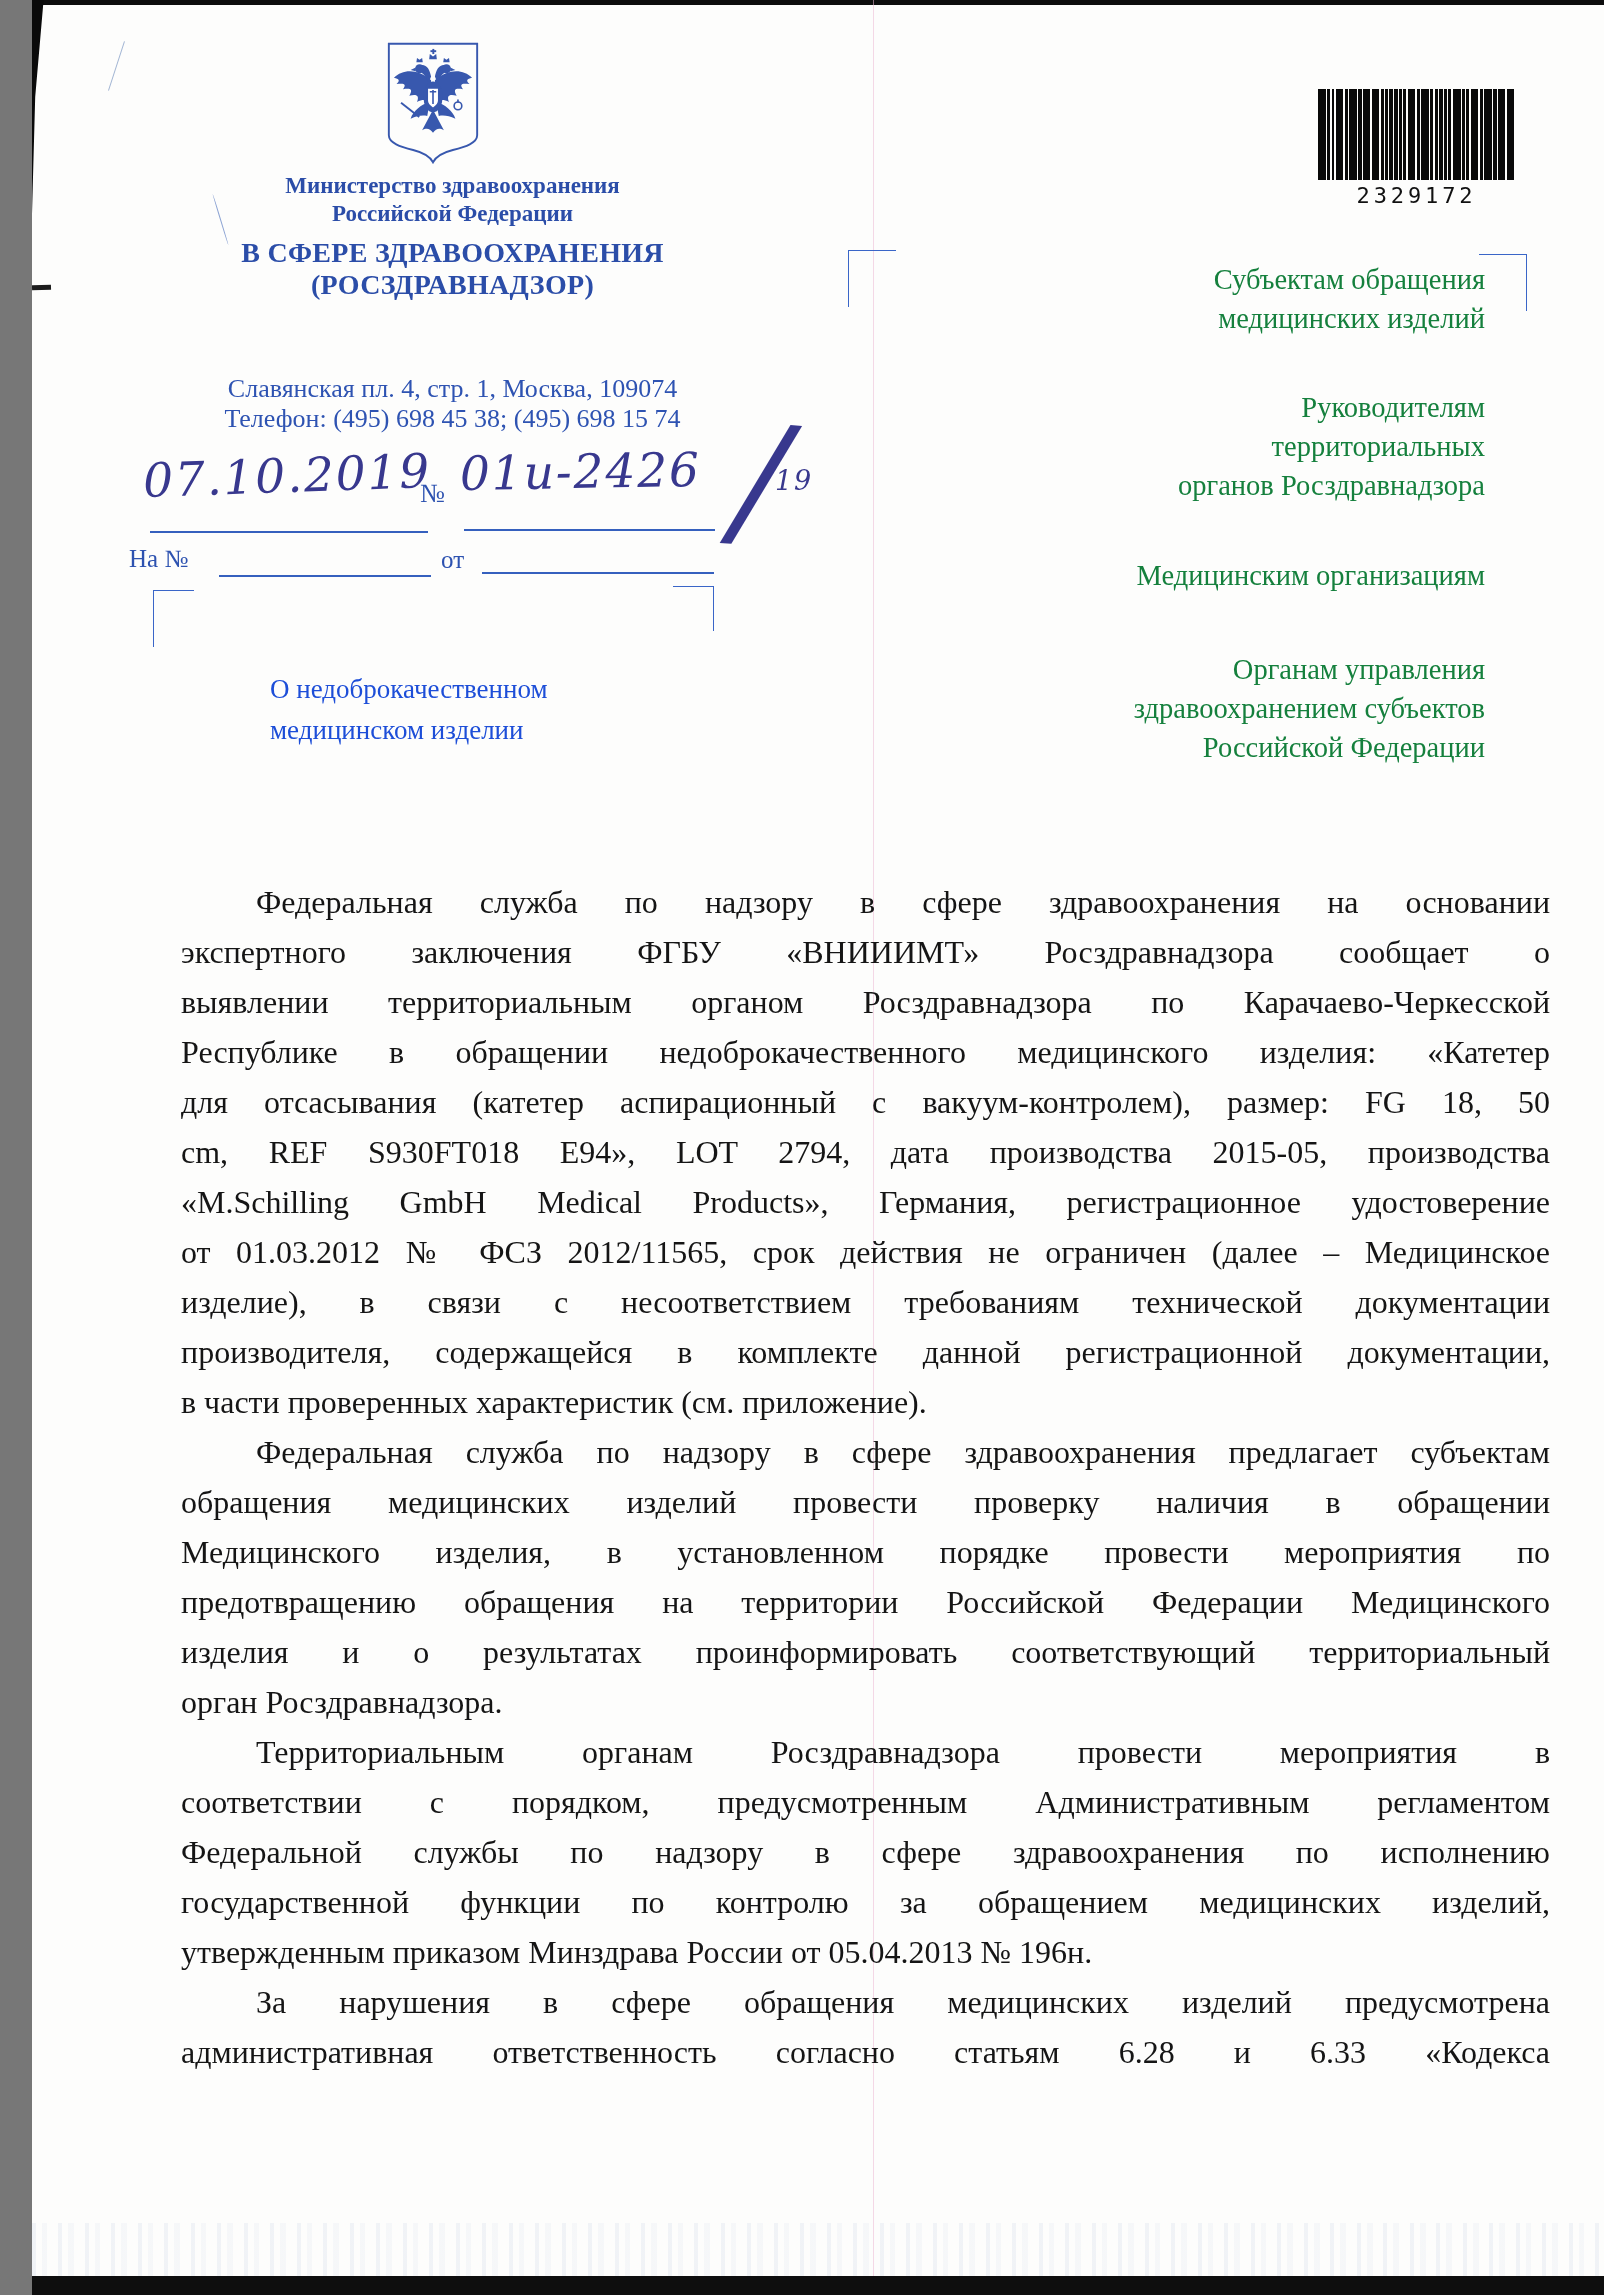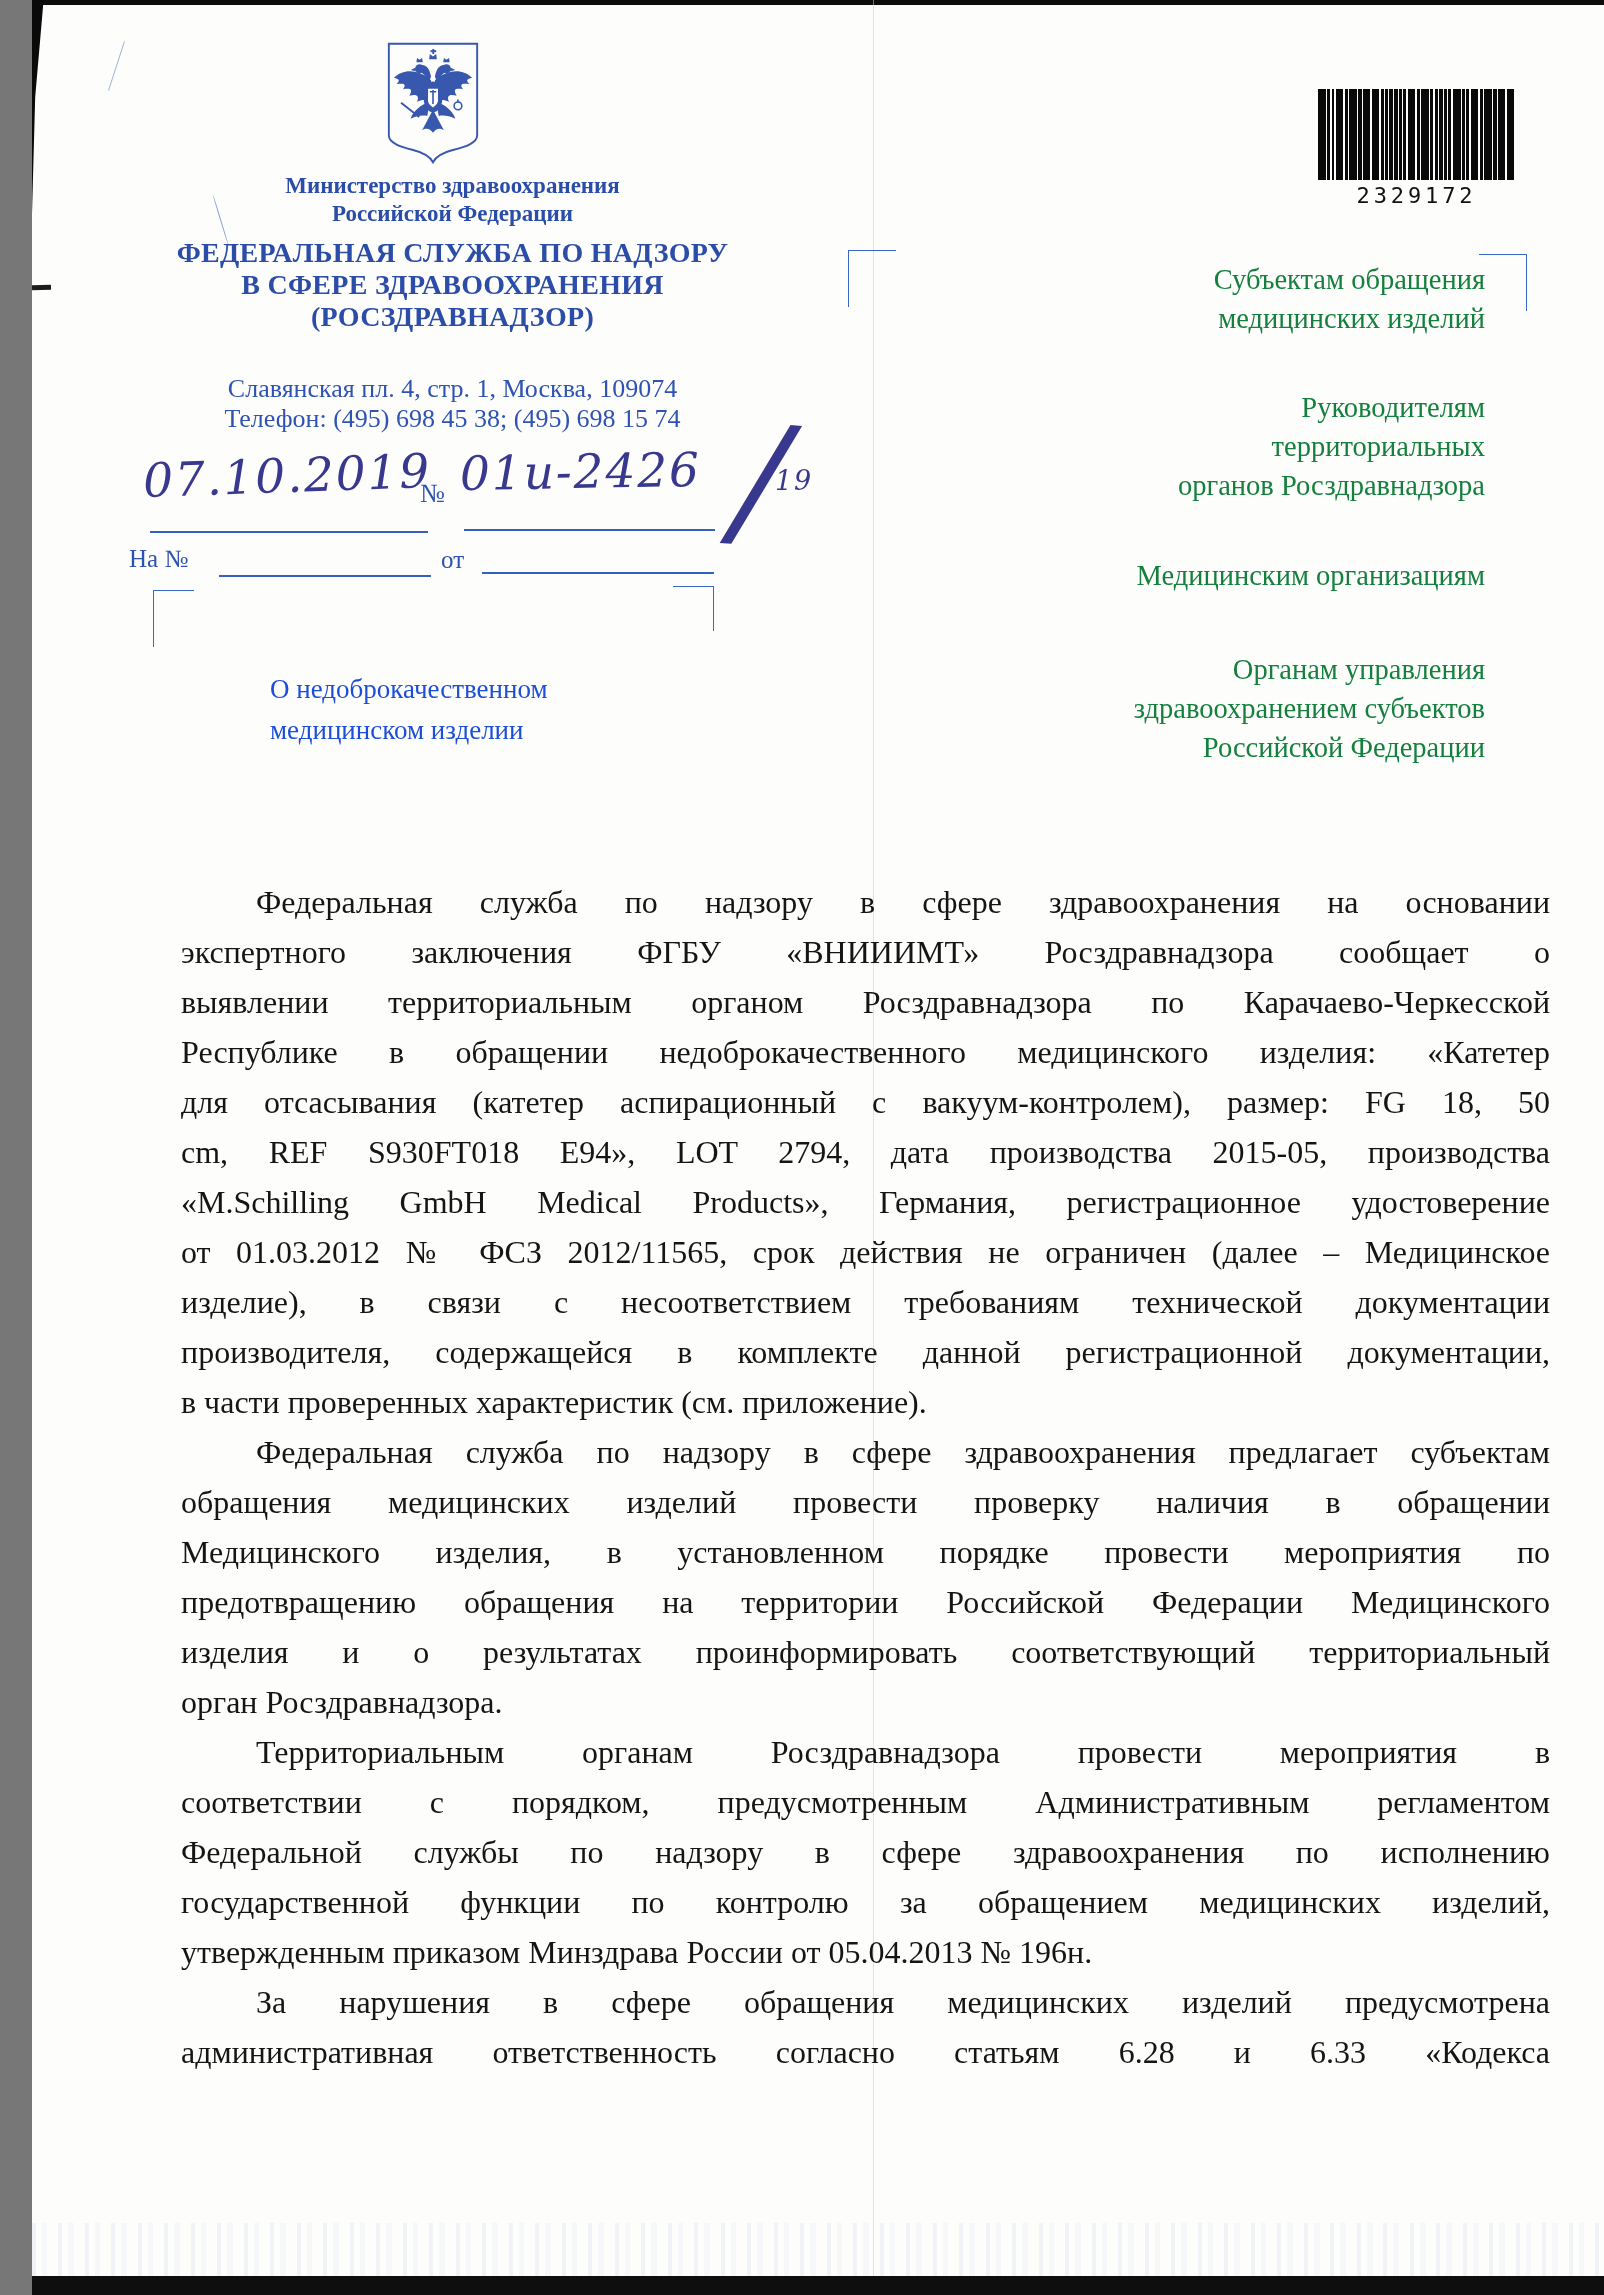--- a/index.html
+++ b/index.html
@@ -106,21 +106,20 @@
     <rect x="112.7" y="92" width="2.6" height="5" fill="#3858ae"></rect>
     <path d="M66,74 h18 v20 c0,6 -5,9 -9,12 c-4,-3 -9,-6 -9,-12 Z" fill="#ffffff" stroke="#3858ae" stroke-width="2.5"></path>
     <path d="M70,80 h10 M75,77 v22" stroke="#3858ae" stroke-width="2.5" fill="none"></path>
   </svg>
 
   <div class="ministry">
     <div>Министерство здравоохранения</div>
     <div>Российской Федерации</div>
   </div>
   <div class="service">
-    <div>ФЕДЕРАЛЬНАЯ СЛУЖБА ПО НАДЗОРУ</div>
     <div>В СФЕРЕ ЗДРАВООХРАНЕНИЯ</div>
     <div>(РОСЗДРАВНАДЗОР)</div>
   </div>
   <div class="addr">
     <div>Славянская пл. 4, стр. 1, Москва, 109074</div>
     <div>Телефон: (495) 698 45 38; (495) 698 15 74</div>
   </div>
 
   <div class="barcode-wrap">
     <div class="barcode"></div>

